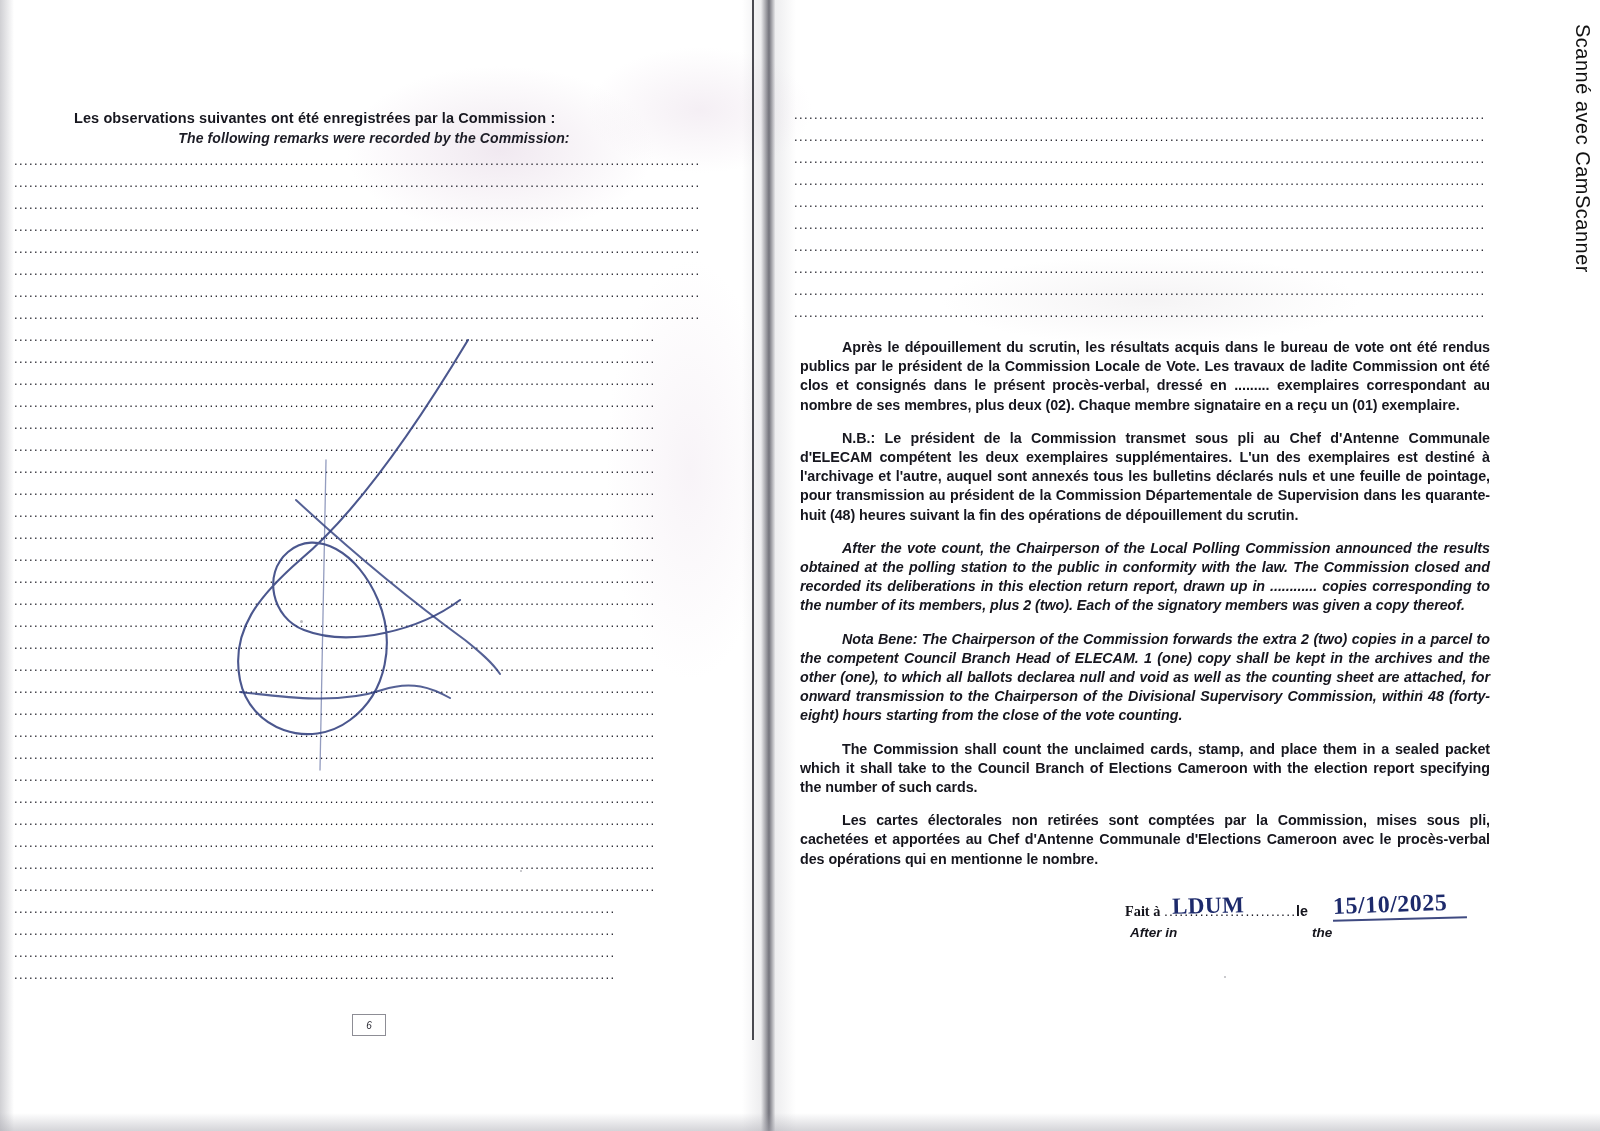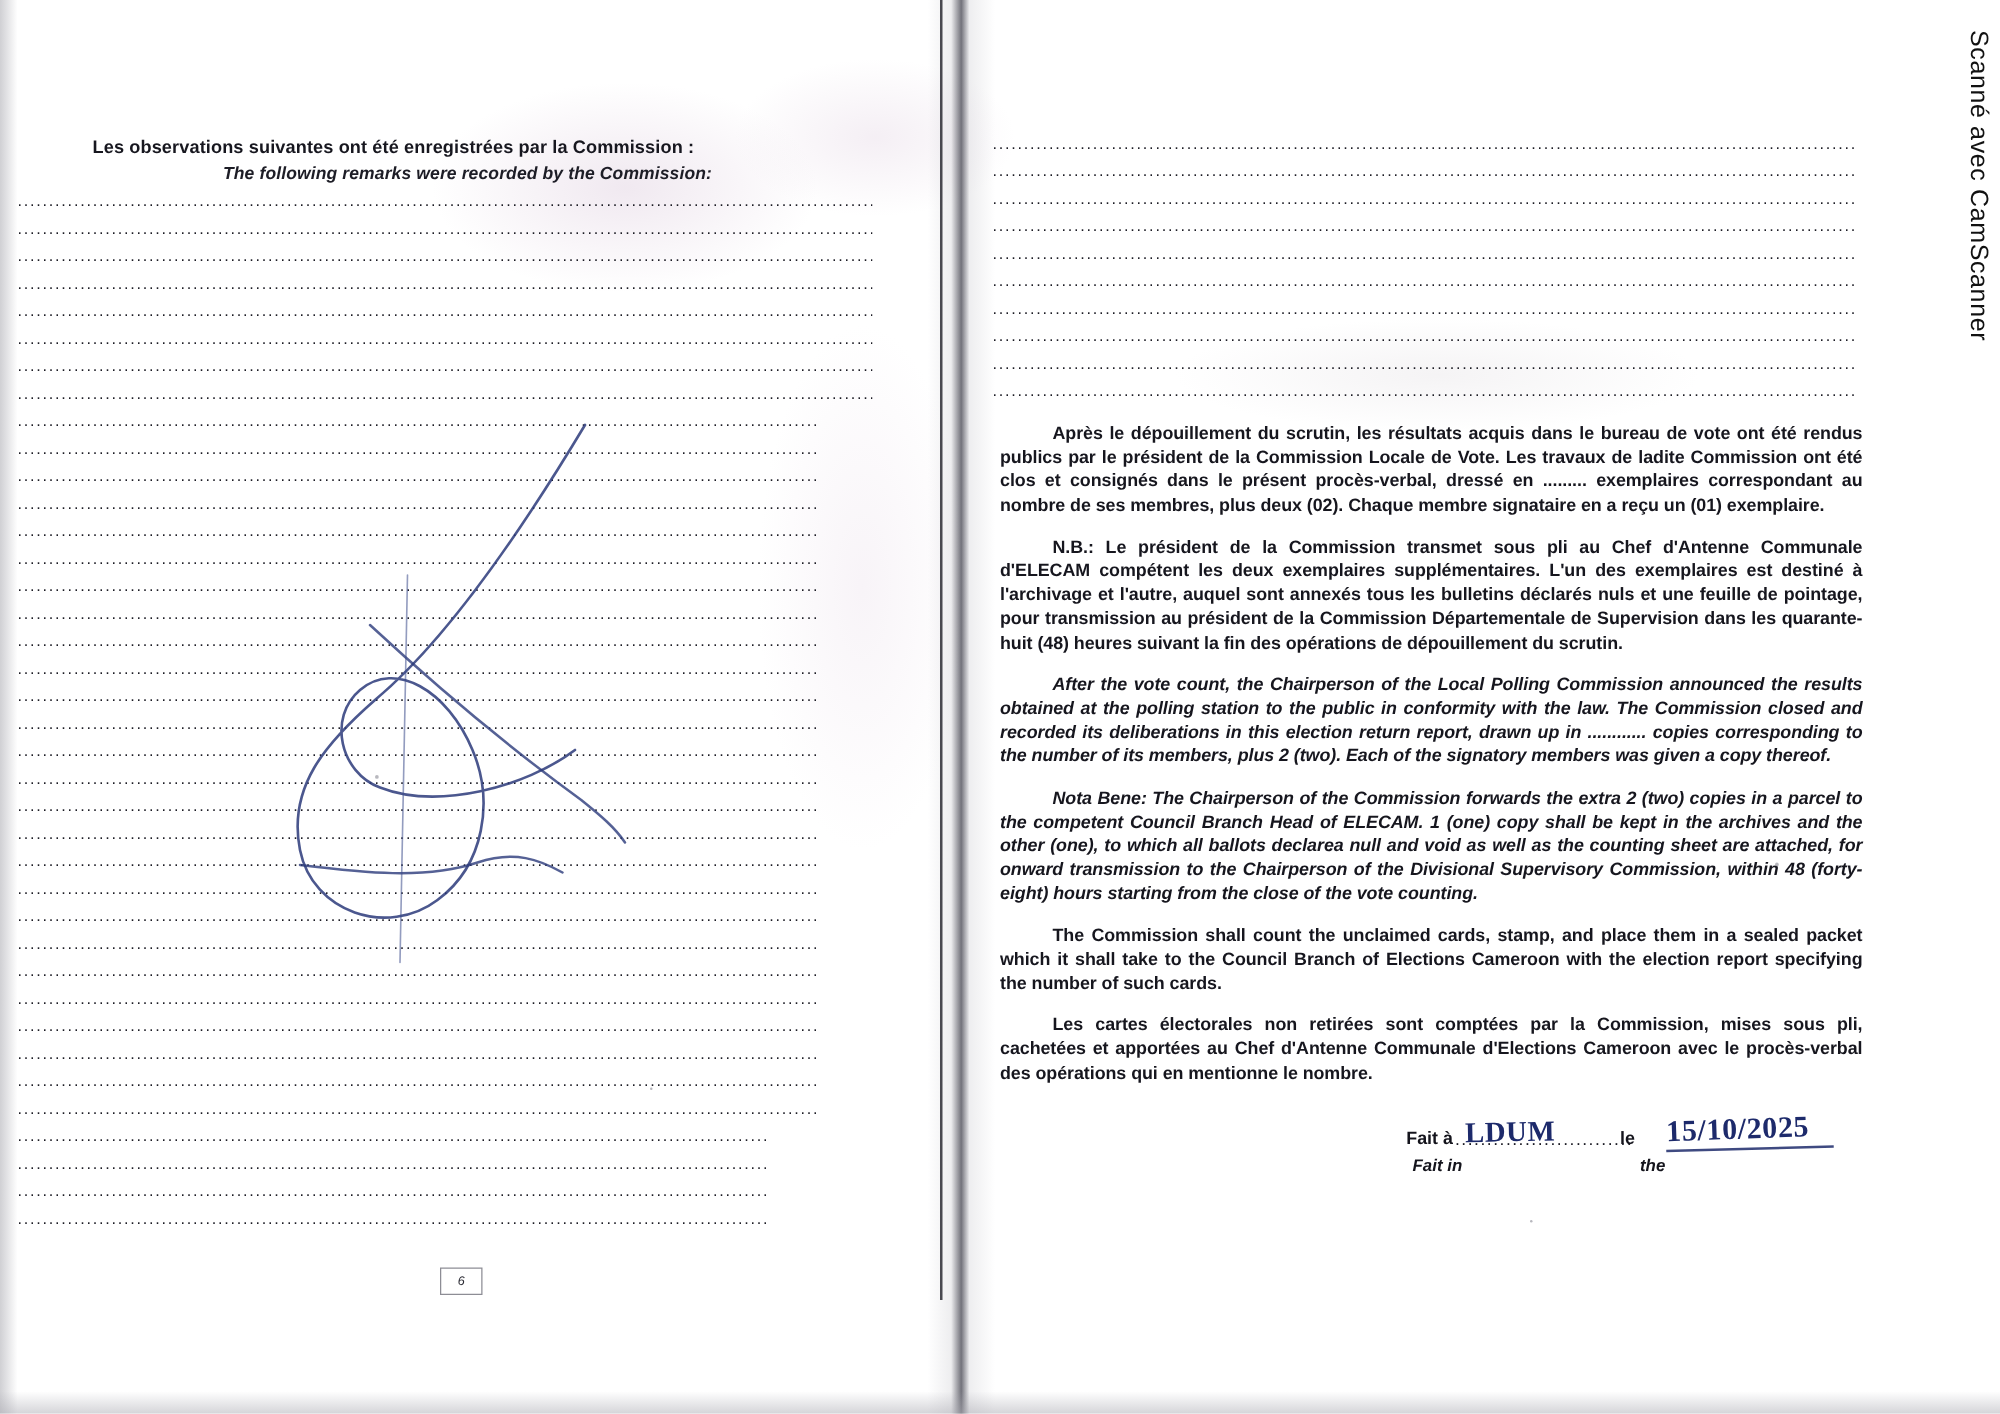--- a/index.html
+++ b/index.html
@@ -205,20 +205,21 @@
     top: 895px;
     width: 700px;
     height: 60px;
   }
   .fait {
     position: absolute;
     left: 325px;
     top: 8px;
     font-size: 14.3px;
     font-weight: 700;
+    font-family: Liberation Serif, serif;
   }
   .done-in {
     position: absolute;
     left: 330px;
     top: 30px;
     font-size: 13.5px;
     font-style: italic;
     font-weight: 700;
   }
   .the-lbl {
@@ -363,21 +364,21 @@
       <p class="para indent ital">After the vote count, the Chairperson of the Local Polling Commission announced the results obtained at the polling station to the public in conformity with the law. The Commission closed and recorded its deliberations in this election return report, drawn up in ............ copies corresponding to the number of its members, plus 2 (two). Each of the signatory members was given a copy thereof.</p>
       <p class="para indent ital"><span class="lbl">Nota Bene:</span> The Chairperson of the Commission forwards the extra 2 (two) copies in a parcel to the competent Council Branch Head of ELECAM. 1 (one) copy shall be kept in the archives and the other (one), to which all ballots declarea null and void as well as the counting sheet are attached, for onward transmission to the Chairperson of the Divisional Supervisory Commission, within 48 (forty-eight) hours starting from the close of the vote counting.</p>
       <p class="para indent">The Commission shall count the unclaimed cards, stamp, and place them in a sealed packet which it shall take to the Council Branch of Elections Cameroon with the election report specifying the number of such cards.</p>
       <p class="para indent">Les cartes électorales non retirées sont comptées par la Commission, mises sous pli, cachetées et apportées au Chef d'Antenne Communale d'Elections Cameroon avec le procès-verbal des opérations qui en mentionne le nombre.</p>
     </div>
 
   <div class="sig-row">
     <div class="fait">Fait à</div>
     <div class="dotfill a">.............................</div>
     <div class="hand hand-place">LDUM</div>
-    <div class="done-in">Fait in</div>
+    <div class="done-in">After in</div>
     <div class="le-lbl">le</div>
     <div class="hand hand-date">15/10/2025</div>
     <div class="hand-ul"></div>
     <div class="the-lbl">the</div>
   </div>
 
   <div class="speck" style="left:640px; top:690px; width:3px; height:3px;"></div>
   <div class="speck" style="left:444px; top:976px; width:2px; height:2px;"></div>
 </div>
 

